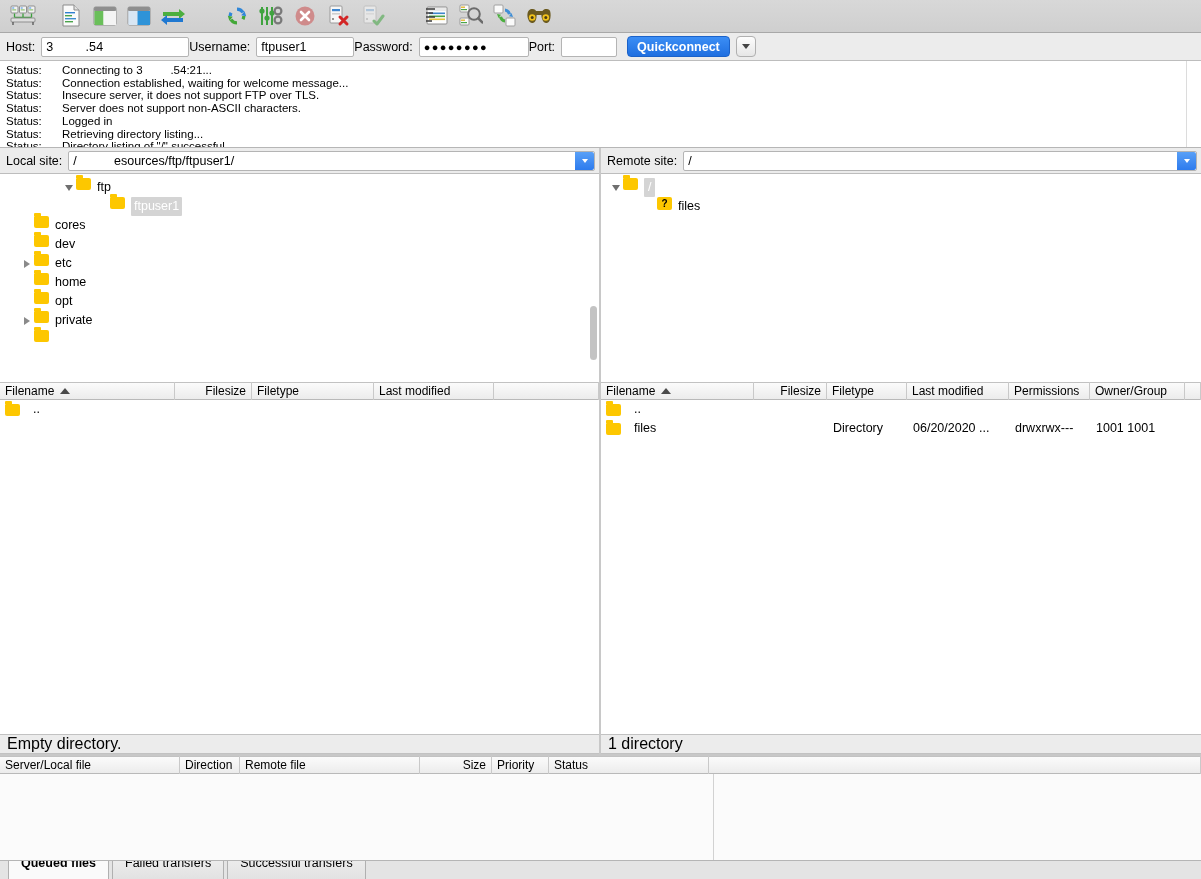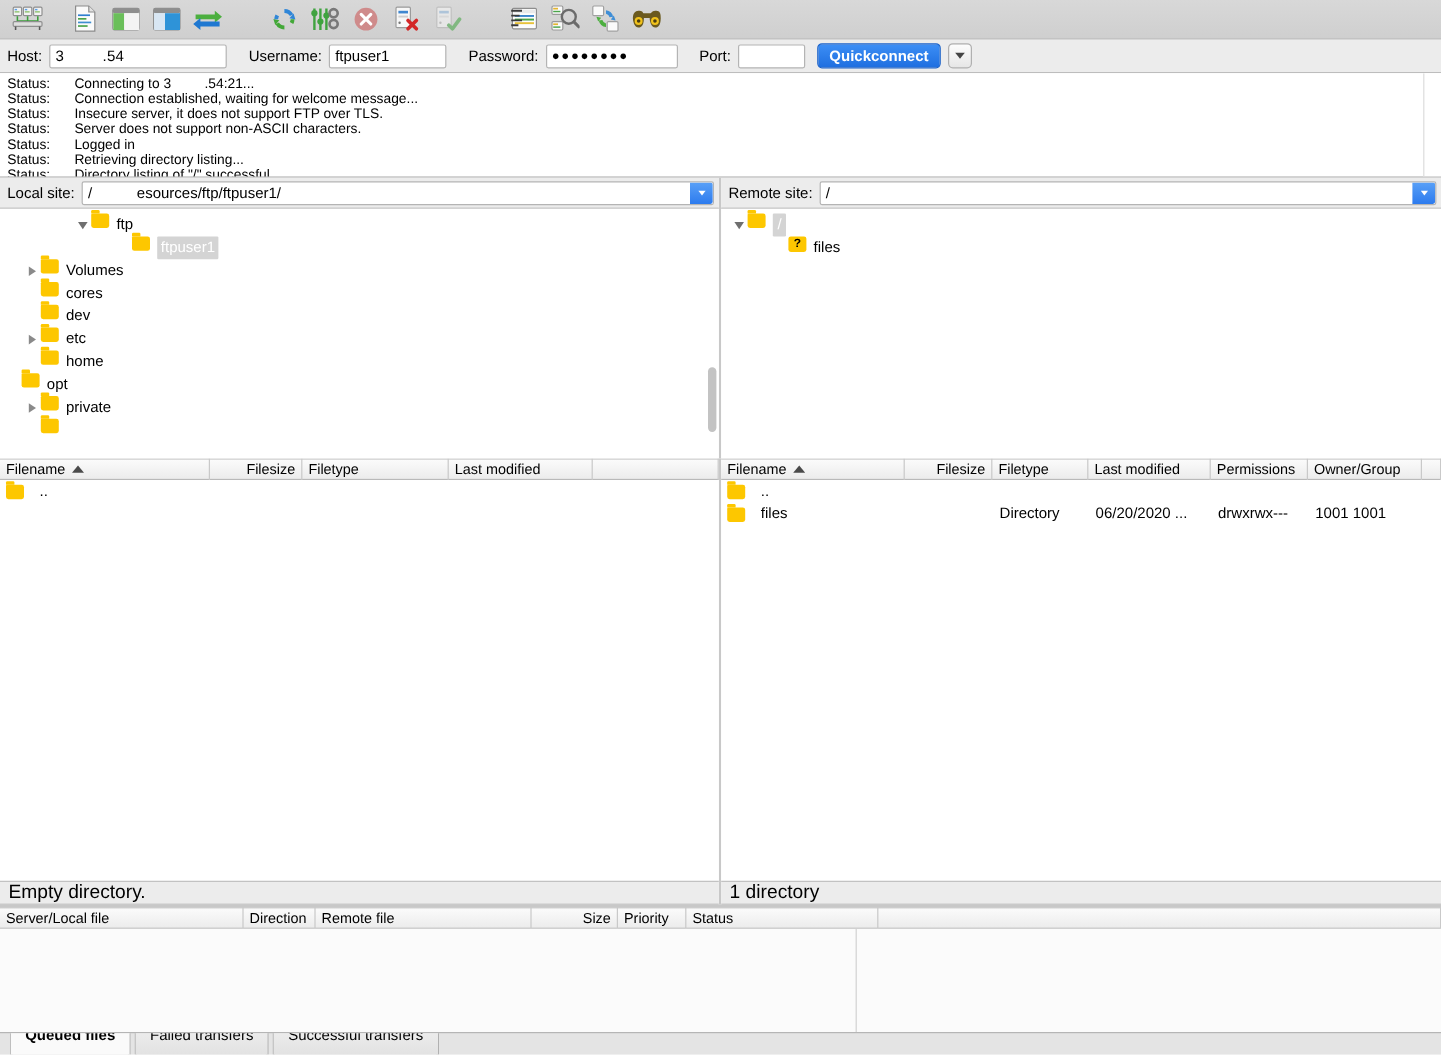--- a/index.html
+++ b/index.html
@@ -36,21 +36,21 @@
   .qc-bar {
     height: 28px;
     background: #ececec;
     border-bottom: 1px solid #bdbdbd;
     display: flex; align-items: center;
     padding: 4px 6px;
     flex: none;
     gap: 0;
   }
   .qc-label { font-size: 12.5px; margin-right: 6px; color: #000; }
-  .qc-label.sp { margin-left: 18px; }
+  .qc-label.sp { }
   .qc-input {
     height: 20px;
     border: 1px solid #b4b4b4;
     background: #fff;
     border-radius: 2px;
     font-family: "Liberation Sans", sans-serif;
     font-size: 12.5px;
     padding: 0 4px;
     outline: none;
     color: #000;
@@ -475,27 +475,20 @@
             </span>
           <span class="folder"></span>
           <span class="tlabel">ftp</span>
         </div>
         <div class="tnode" style="padding-left:96px">
           <span class="twist"></span>
           <span class="folder"></span>
           <span class="tlabel selgray">ftpuser1</span>
         </div>
         <div class="tnode" style="padding-left:20px">
-          <span class="twist">
-              <span class="tri-right"></span>
-            </span>
-          <span class="folder"></span>
-          <span class="tlabel">Volumes</span>
-        </div>
-        <div class="tnode" style="padding-left:20px">
           <span class="twist"></span>
           <span class="folder"></span>
           <span class="tlabel">cores</span>
         </div>
         <div class="tnode" style="padding-left:20px">
           <span class="twist"></span>
           <span class="folder"></span>
           <span class="tlabel">dev</span>
         </div>
         <div class="tnode" style="padding-left:20px">
@@ -503,21 +496,21 @@
               <span class="tri-right"></span>
             </span>
           <span class="folder"></span>
           <span class="tlabel">etc</span>
         </div>
         <div class="tnode" style="padding-left:20px">
           <span class="twist"></span>
           <span class="folder"></span>
           <span class="tlabel">home</span>
         </div>
-        <div class="tnode" style="padding-left:4px">
+        <div class="tnode" style="padding-left:20px">
           <span class="twist"></span>
           <span class="folder"></span>
           <span class="tlabel">opt</span>
         </div>
         <div class="tnode" style="padding-left:20px">
           <span class="twist">
               <span class="tri-right"></span>
             </span>
           <span class="folder"></span>
           <span class="tlabel">private</span>
@@ -632,21 +625,21 @@
           <span class="cell" style="width:81px">drwxrwx---</span>
           <span class="cell" style="width:95px">1001 1001</span>
         </div>
       </div>
       <div class="pane-status">1 directory</div>
     </div>
   </div>
 
   <div class="queue">
     <div class="hdr">
-      <div class="hcell" style="width:203px">
+      <div class="hcell" style="width:180px">
         <span>Server/Local file</span>
       </div>
       <div class="hcell" style="width:60px">
         <span>Direction</span>
       </div>
       <div class="hcell" style="width:180px">
         <span>Remote file</span>
       </div>
       <div class="hcell r" style="width:72px">
         <span>Size</span>

